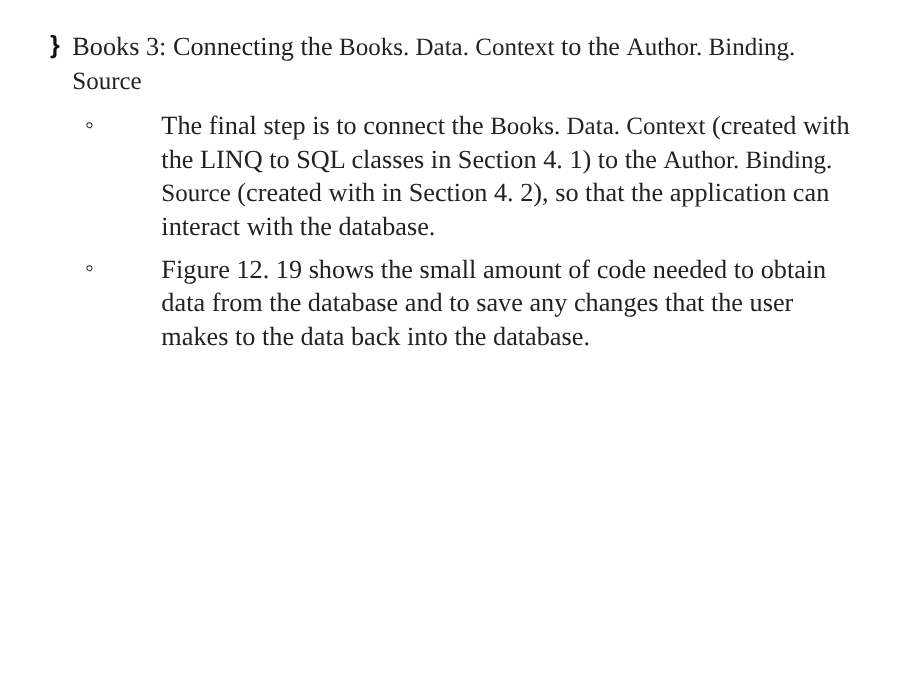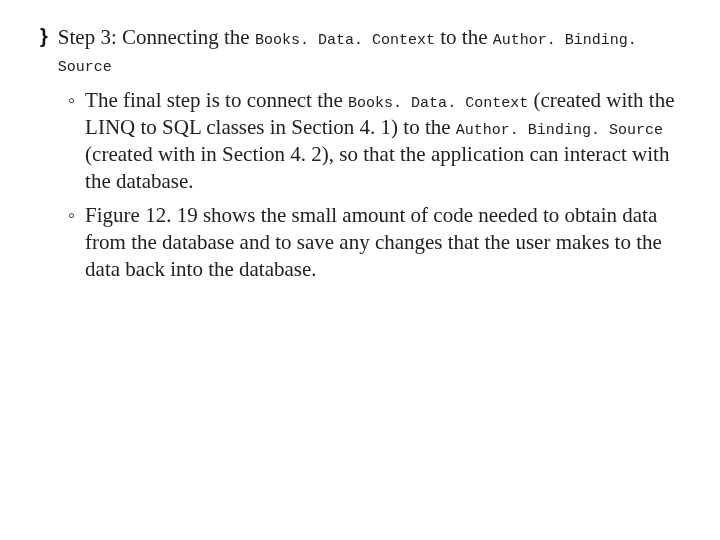--- a/index.html
+++ b/index.html
@@ -57,38 +57,39 @@
     margin-bottom: 6px;
   }
   .bullet-l2 .marker {
     margin-right: 10px;
     line-height: 1.3;
     font-size: 20px;
     color: #222;
   }
   .bullet-l2 .text {
     flex: 1;
+    margin-left: 44px;
   }
   .code {
-    font-family: Liberation Mono, monospace;
-    font-size: 15px;
+    font-family: Liberation Serif, serif;
+    font-size: 20px;
   }
 </style>
 </head>
 <body>
 
 <div class="slide">
 
 
   <div class="body">
 
     <div class="bullet-l1">
       <span class="marker">}</span>
       <span class="text">
-        <span>Step 3: Connecting the </span><span class="code">Books. Data. Context</span><span> to the </span><span class="code">Author. Binding. Source</span>
+        <span>Books 3: Connecting the </span><span class="code">Books. Data. Context</span><span> to the </span><span class="code">Author. Binding. Source</span>
       </span>
     </div>
 
     <div class="sub-list">
 
       <div class="bullet-l2">
         <span class="marker">◦</span>
         <span class="text">
           <span>The final step is to connect the </span><span class="code">Books. Data. Context</span><span> (created with the LINQ to SQL classes in Section 4. 1) to the </span><span class="code">Author. Binding. Source</span><span> (created with in Section 4. 2), so that the application can interact with the database.</span>
         </span>

